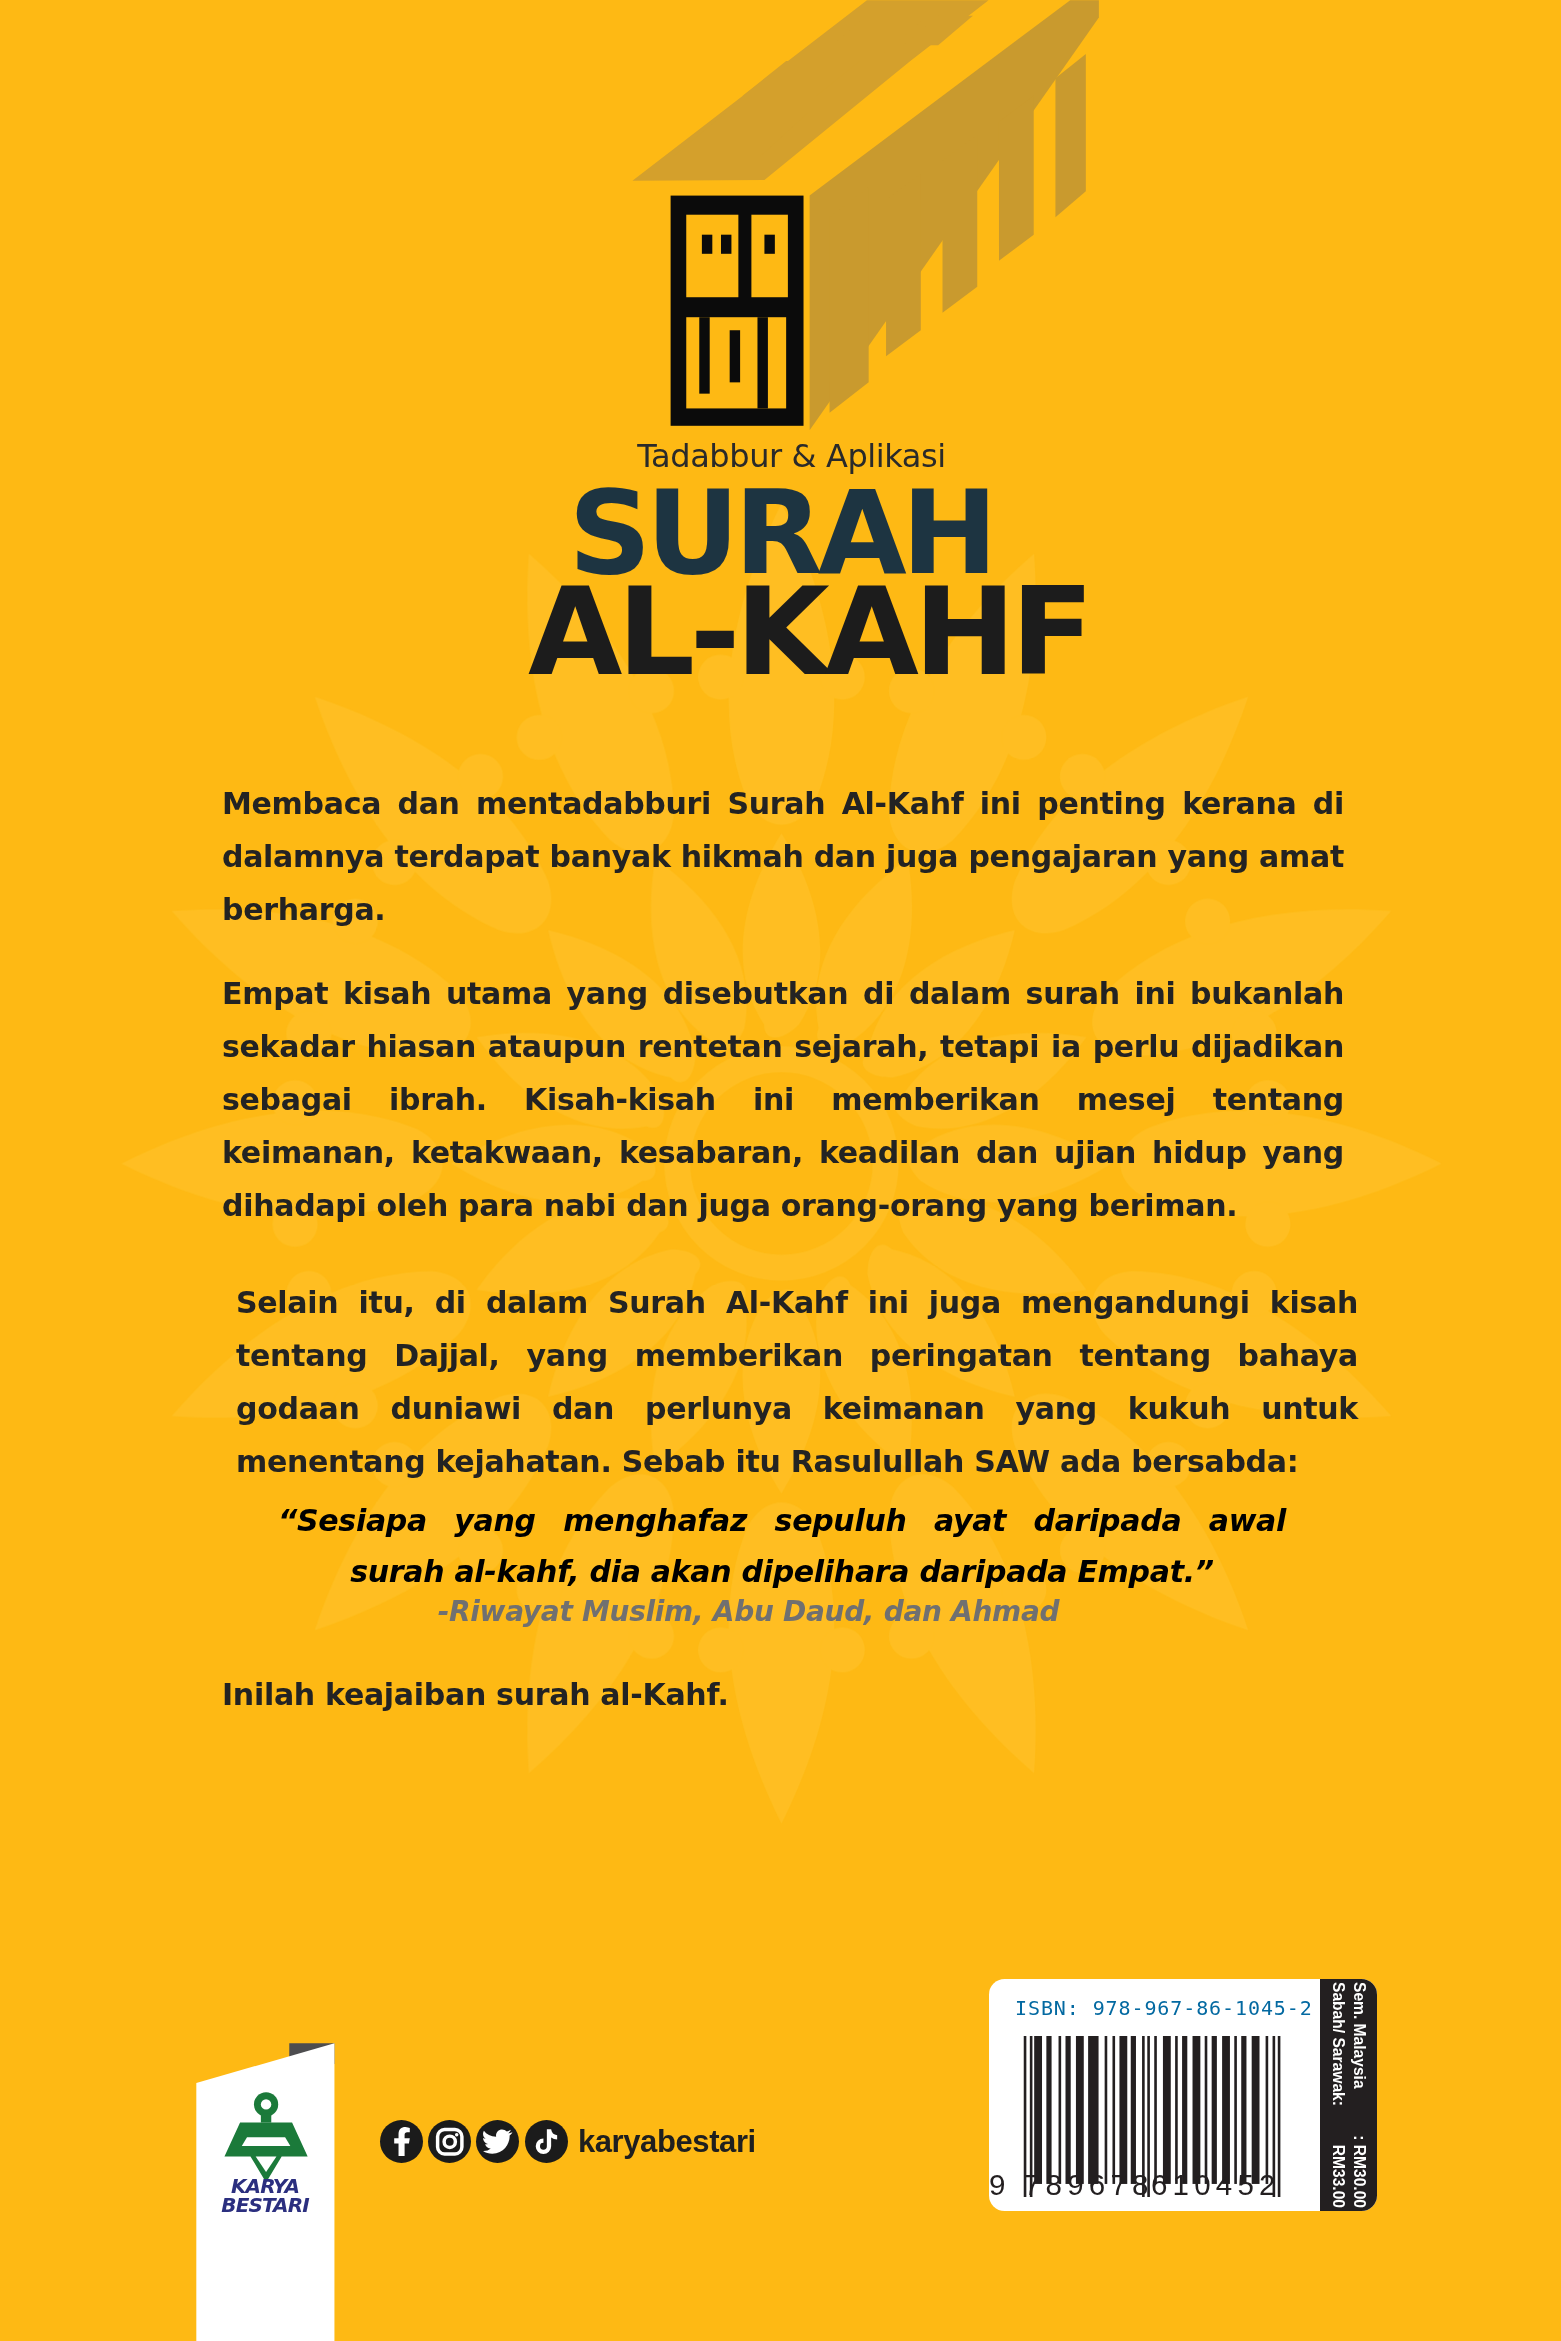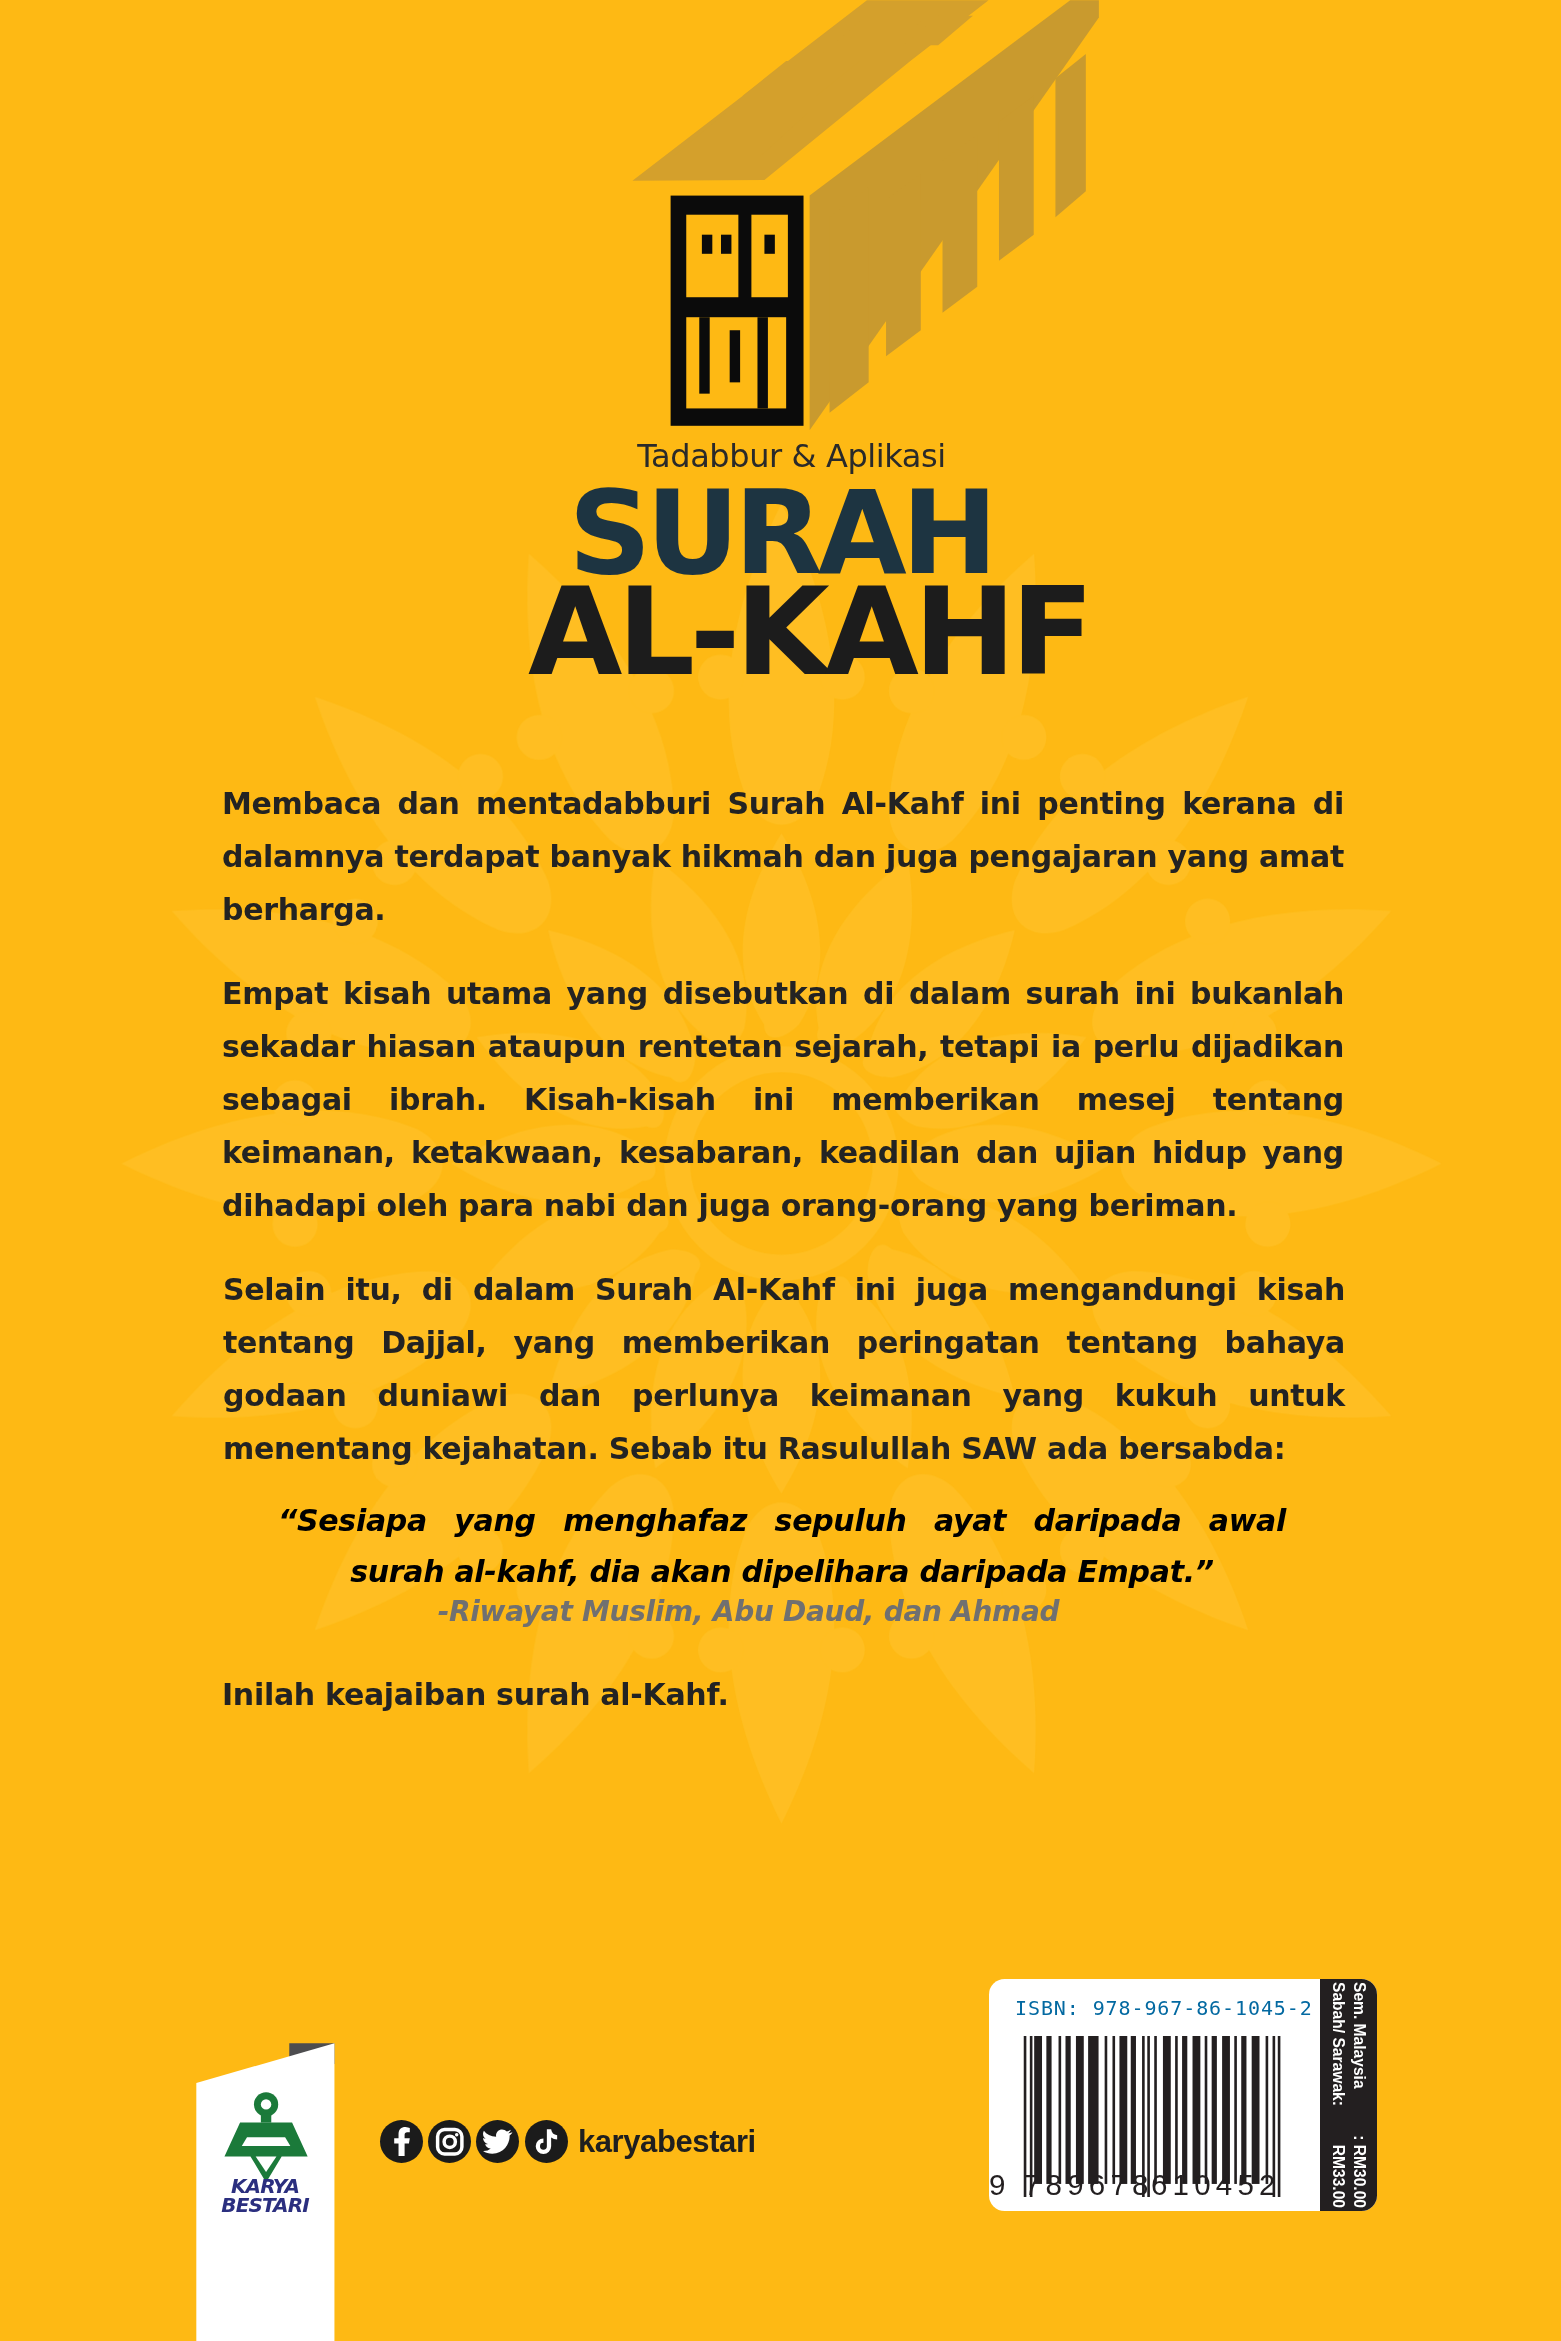--- a/index.html
+++ b/index.html
@@ -117,21 +117,21 @@
       <rect x="872" y="365" width="12" height="105"></rect>
     </g>
   </svg>
 
   <div class="subtitle">Tadabbur &amp; Aplikasi</div>
   <div class="title l1">SURAH</div>
   <div class="title l2">AL-KAHF</div>
 
   <p class="body p1" style="margin:0">Membaca dan mentadabburi Surah Al-Kahf ini penting kerana di dalamnya terdapat banyak hikmah dan juga pengajaran yang amat berharga.</p>
   <p class="body p2" style="margin:0">Empat kisah utama yang disebutkan di dalam surah ini bukanlah sekadar hiasan ataupun rentetan sejarah, tetapi ia perlu dijadikan sebagai ibrah. Kisah-kisah ini memberikan mesej tentang keimanan, ketakwaan, kesabaran, keadilan dan ujian hidup yang dihadapi oleh para nabi dan juga orang-orang yang beriman.</p>
-  <p class="body p3" style="margin:1px">Selain itu, di dalam Surah Al-Kahf ini juga mengandungi kisah tentang Dajjal, yang memberikan peringatan tentang bahaya godaan duniawi dan perlunya keimanan yang kukuh untuk menentang kejahatan. Sebab itu Rasulullah SAW ada bersabda:</p>
+  <p class="body p3" style="margin:14px">Selain itu, di dalam Surah Al-Kahf ini juga mengandungi kisah tentang Dajjal, yang memberikan peringatan tentang bahaya godaan duniawi dan perlunya keimanan yang kukuh untuk menentang kejahatan. Sebab itu Rasulullah SAW ada bersabda:</p>
 
   <div class="quote">
     <span class="q1">“Sesiapa yang menghafaz sepuluh ayat daripada awal</span>
     <span>surah al-kahf, dia akan dipelihara daripada Empat.”</span>
   </div>
   <div class="attrib">-Riwayat Muslim, Abu Daud, dan Ahmad</div>
   <div class="closing">Inilah keajaiban surah al-Kahf.</div>
 
   <svg class="bookmark" viewBox="0 0 1797 2696">
     <polygon points="333,2352 385,2352 385,2376 333,2376" fill="#4d4d4f"></polygon>

